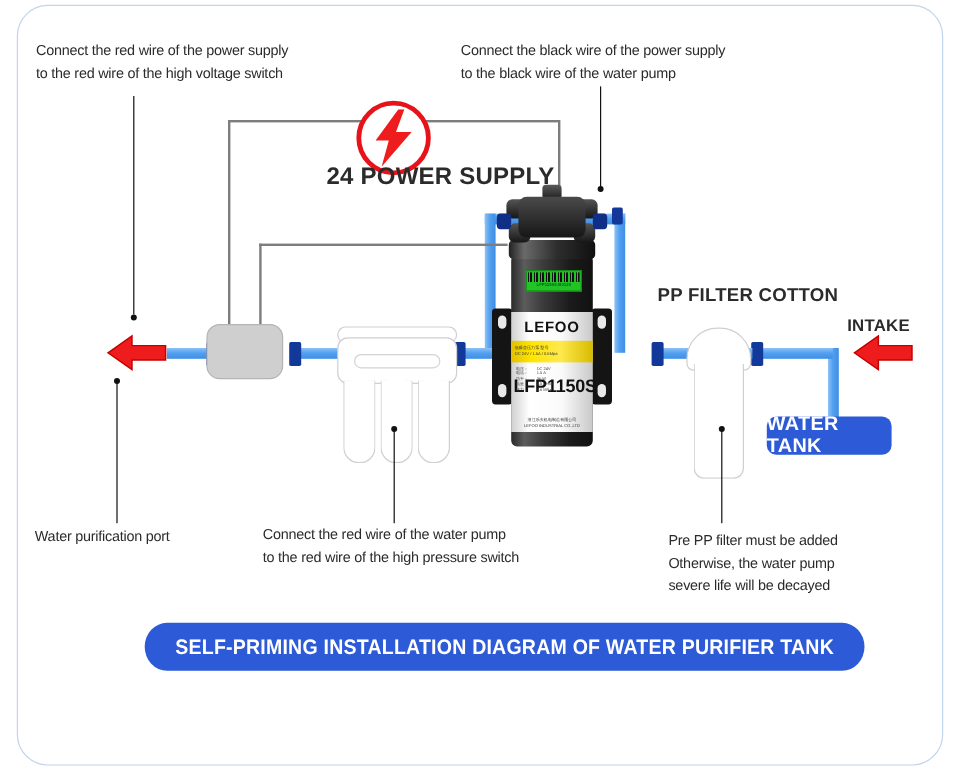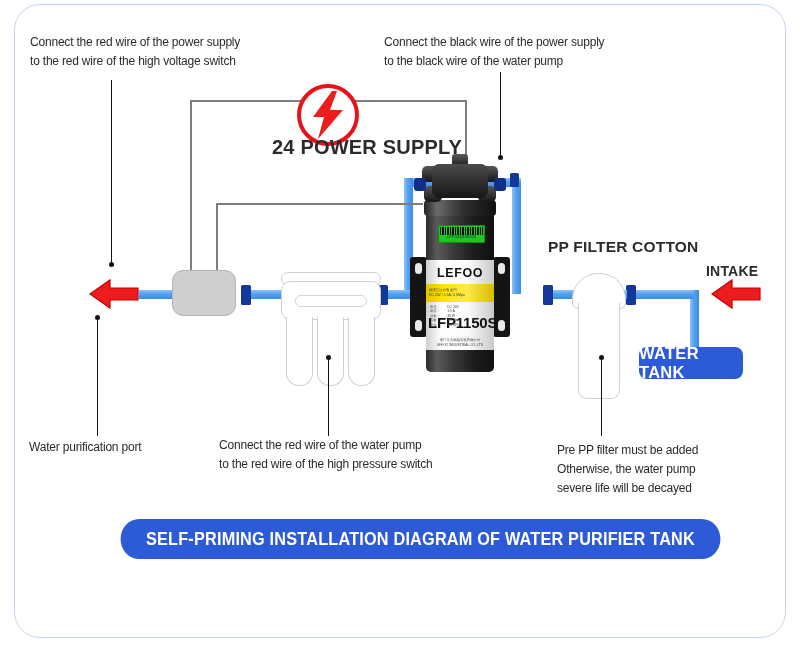--- a/index.html
+++ b/index.html
@@ -57,21 +57,21 @@
   
   .banner{position:absolute;background:#2d5bd7;border-radius:22px;color:#fff;
           display:flex;align-items:center;justify-content:center;
           font-weight:bold;font-size:17.5px;letter-spacing:.2px;
           transform:scaleX(.93);transform-origin:center;}
 
   
   .pump{position:absolute;left:408px;top:152px;width:104px;height:233px;}
   .p-body{position:absolute;left:18px;top:60px;width:68px;height:160px;border-radius:5px;
           background:linear-gradient(90deg,#2a2a2a 0%,#5c5c5c 16%,#3a3a3a 40%,#1b1b1b 72%,#111 100%);}
-  .p-white{position:absolute;left:18px;top:108px;width:68px;height:90px;
+  .p-white{position:absolute;left:18px;top:108px;width:68px;height:100px;
            background:linear-gradient(90deg,#cfcfcf 0%,#ffffff 22%,#fafafa 62%,#c9c9c9 100%);}
   .p-brand{position:absolute;left:0;right:0;top:6px;text-align:center;font-weight:bold;
            font-size:12.5px;color:#111;letter-spacing:.6px;}
   .p-yellow{position:absolute;left:0;right:0;top:24px;height:18px;
             background:linear-gradient(90deg,#e2c100 0%,#ffe500 25%,#ffe94d 60%,#d8bb00 100%);}
   .p-model{position:absolute;left:2px;top:30px;font-weight:bold;font-size:15px;color:#111;letter-spacing:-.2px;}
   .p-mini{position:absolute;left:3px;top:4px;font-size:3.4px;color:#333;line-height:4.2px;white-space:pre;}
   .p-fine{position:absolute;left:4px;right:3px;top:45px;font-size:3.3px;color:#444;line-height:4.4px;white-space:pre;}
   .p-foot{position:absolute;left:0;right:0;bottom:3px;text-align:center;font-size:3.4px;color:#333;line-height:4.4px;white-space:pre;}
   .p-green{position:absolute;left:30px;top:73px;width:45px;height:16px;background:#22c425;border:1px solid #0f8f12;}

